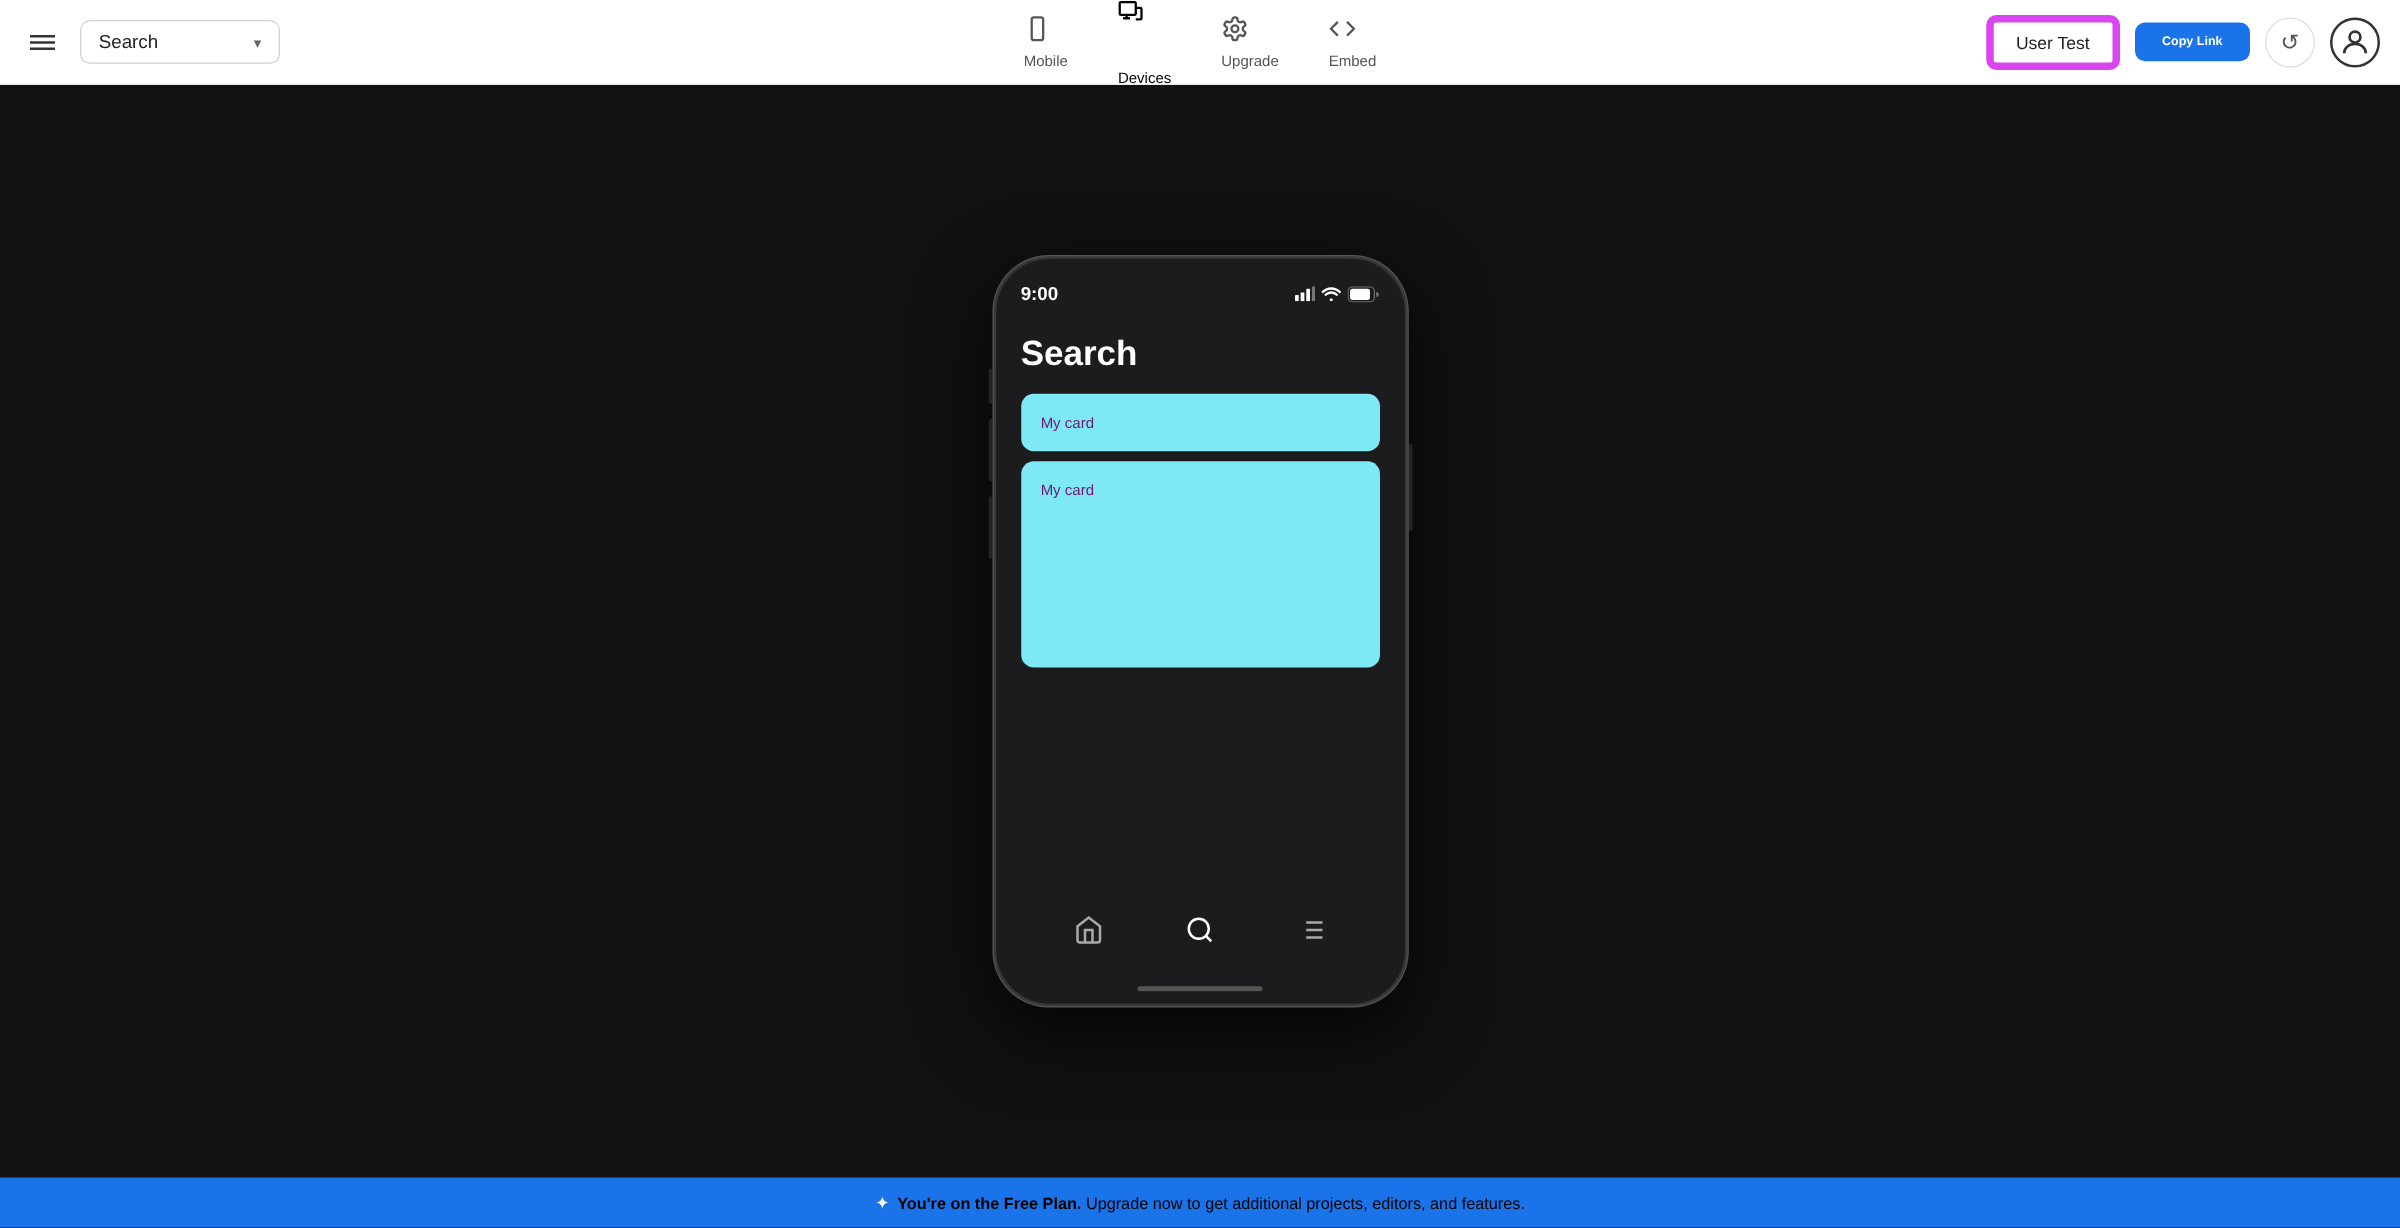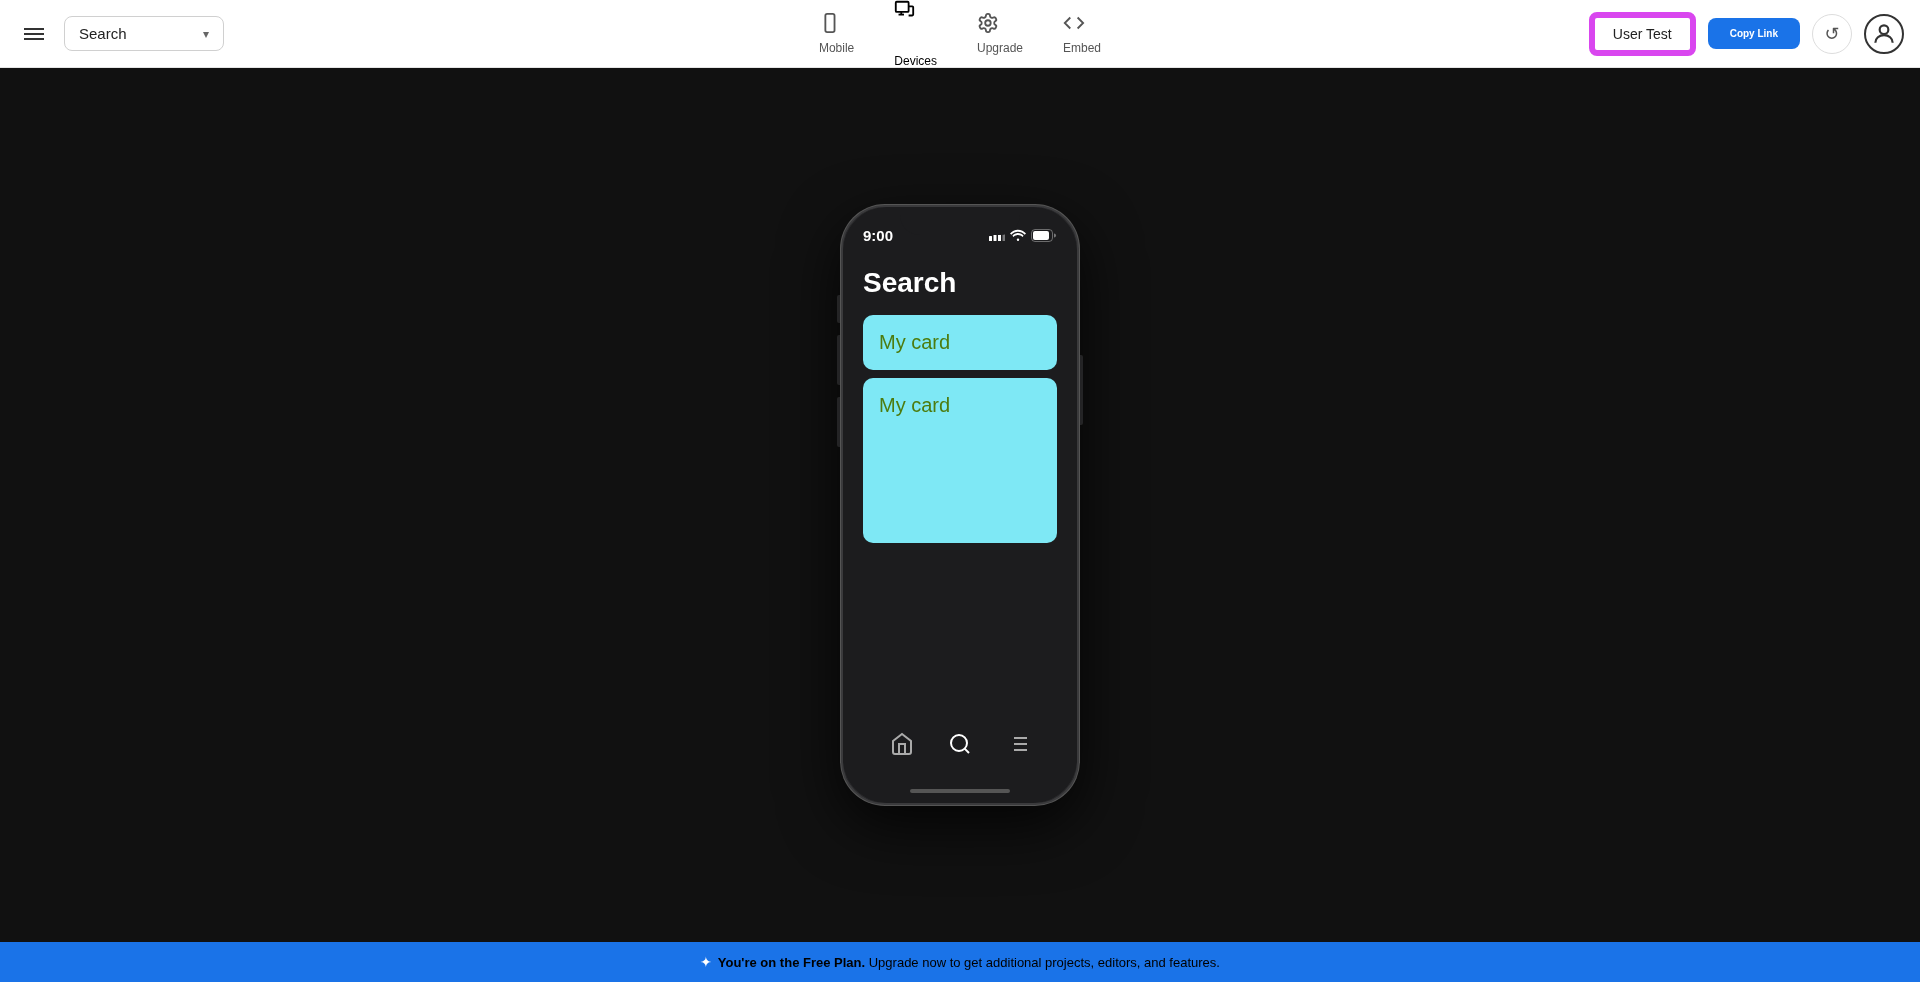--- a/index.html
+++ b/index.html
@@ -160,21 +160,21 @@
       bottom: 40px;
       background: #111;
       display: flex;
       align-items: center;
       justify-content: center;
     }
 
     
     .phone-wrap {
       position: relative;
-      width: 238px;
+      width: 331px;
       height: 600px;
     }
     .phone-frame {
       position: absolute;
       inset: 0;
       border-radius: 44px;
       background: #1c1c1e;
       border: 2px solid #3a3a3c;
       box-shadow:
         0 0 0 1px #555,
@@ -287,23 +287,23 @@
       display: flex;
       align-items: flex-start;
     }
     .card:first-of-type {
       height: 165px;
     }
     .card:last-of-type {
       height: 165px;
     }
     .card-label {
-      font-size: 20px;
+      font-size: 12px;
       font-weight: 500;
-      color: #4d7c0f;
+      color: #701a75;
     }
 
     
     .bottom-nav {
       height: 70px;
       display: flex;
       align-items: center;
       justify-content: space-around;
       padding: 0 30px;
       flex-shrink: 0;

